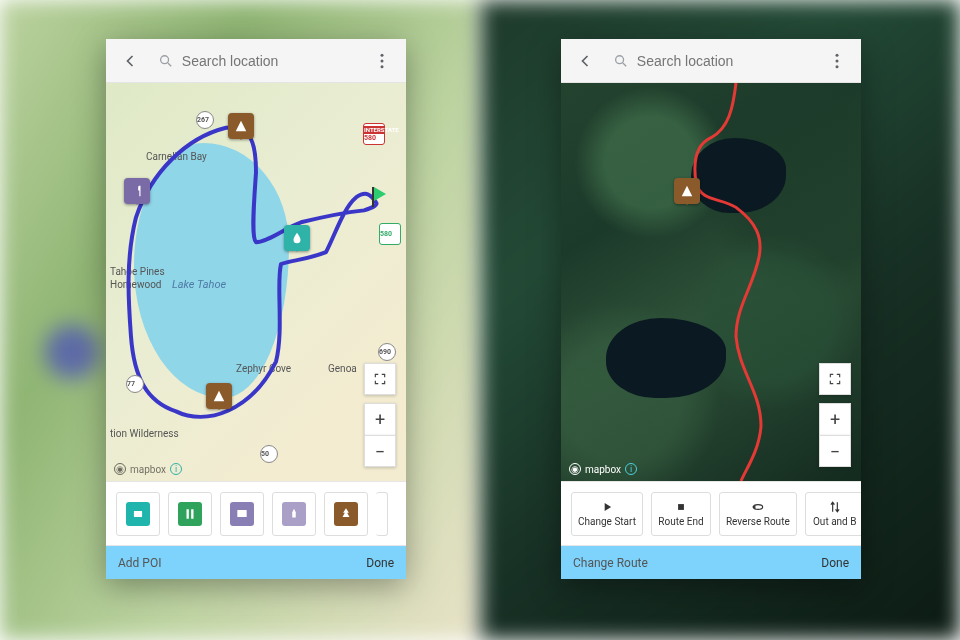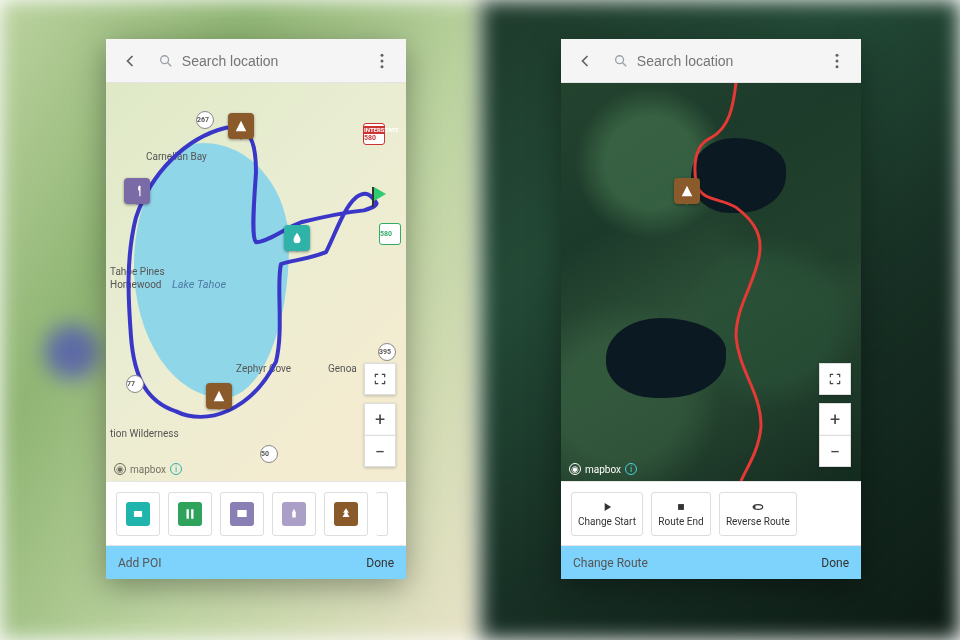--- a/index.html
+++ b/index.html
@@ -147,21 +147,21 @@
       <div class="shield" style="left:273px;top:140px;border-color:#3a6;color:#3a6">
           <span>580</span>
         </div>
       <div class="shield" style="left:90px;top:28px;border-radius:50%;width:18px;height:18px;border-color:#888;color:#555">
           <span>267</span>
         </div>
       <div class="shield" style="left:154px;top:362px;border-radius:50%;width:18px;height:18px;border-color:#888;color:#555">
           <span>50</span>
         </div>
       <div class="shield" style="left:272px;top:260px;border-radius:50%;width:18px;height:18px;border-color:#888;color:#555">
-          <span>395</span>
+          <span>690</span>
         </div>
       <div class="shield" style="left:20px;top:292px;border-radius:50%;width:18px;height:18px;border-color:#888;color:#555">
           <span>77</span>
         </div>
 
       <div class="map-controls">
         <div class="sq">
           <svg viewBox="0 0 24 24" width="14" height="14" fill="none" stroke="currentColor" stroke-width="2">
               <path d="M4 9V4h5M20 9V4h-5M4 15v5h5M20 15v5h-5"></path>
             </svg>
@@ -306,20 +306,26 @@
           </svg>
         <span>Route End</span>
       </div>
       <div class="tool-rect">
         <svg viewBox="0 0 24 24" fill="none" stroke="currentColor" stroke-width="2">
             <path d="M4 12a8 4 0 1016 0 8 4 0 10-16 0"></path>
             <path d="M8 10l-4 2 4 2"></path>
           </svg>
         <span>Reverse Route</span>
       </div>
+      <div class="tool-rect">
+        <svg viewBox="0 0 24 24" fill="none" stroke="currentColor" stroke-width="2">
+            <path d="M8 4v16M16 4v16M5 8l3-4 3 4M13 16l3 4 3-4"></path>
+          </svg>
+        <span>Out and B</span>
+      </div>
     </div>
 
     <div class="footer">
       <span>Change Route</span>
       <span class="done">Done</span>
     </div>
   </div>
 </div>
 
 </body></html>

